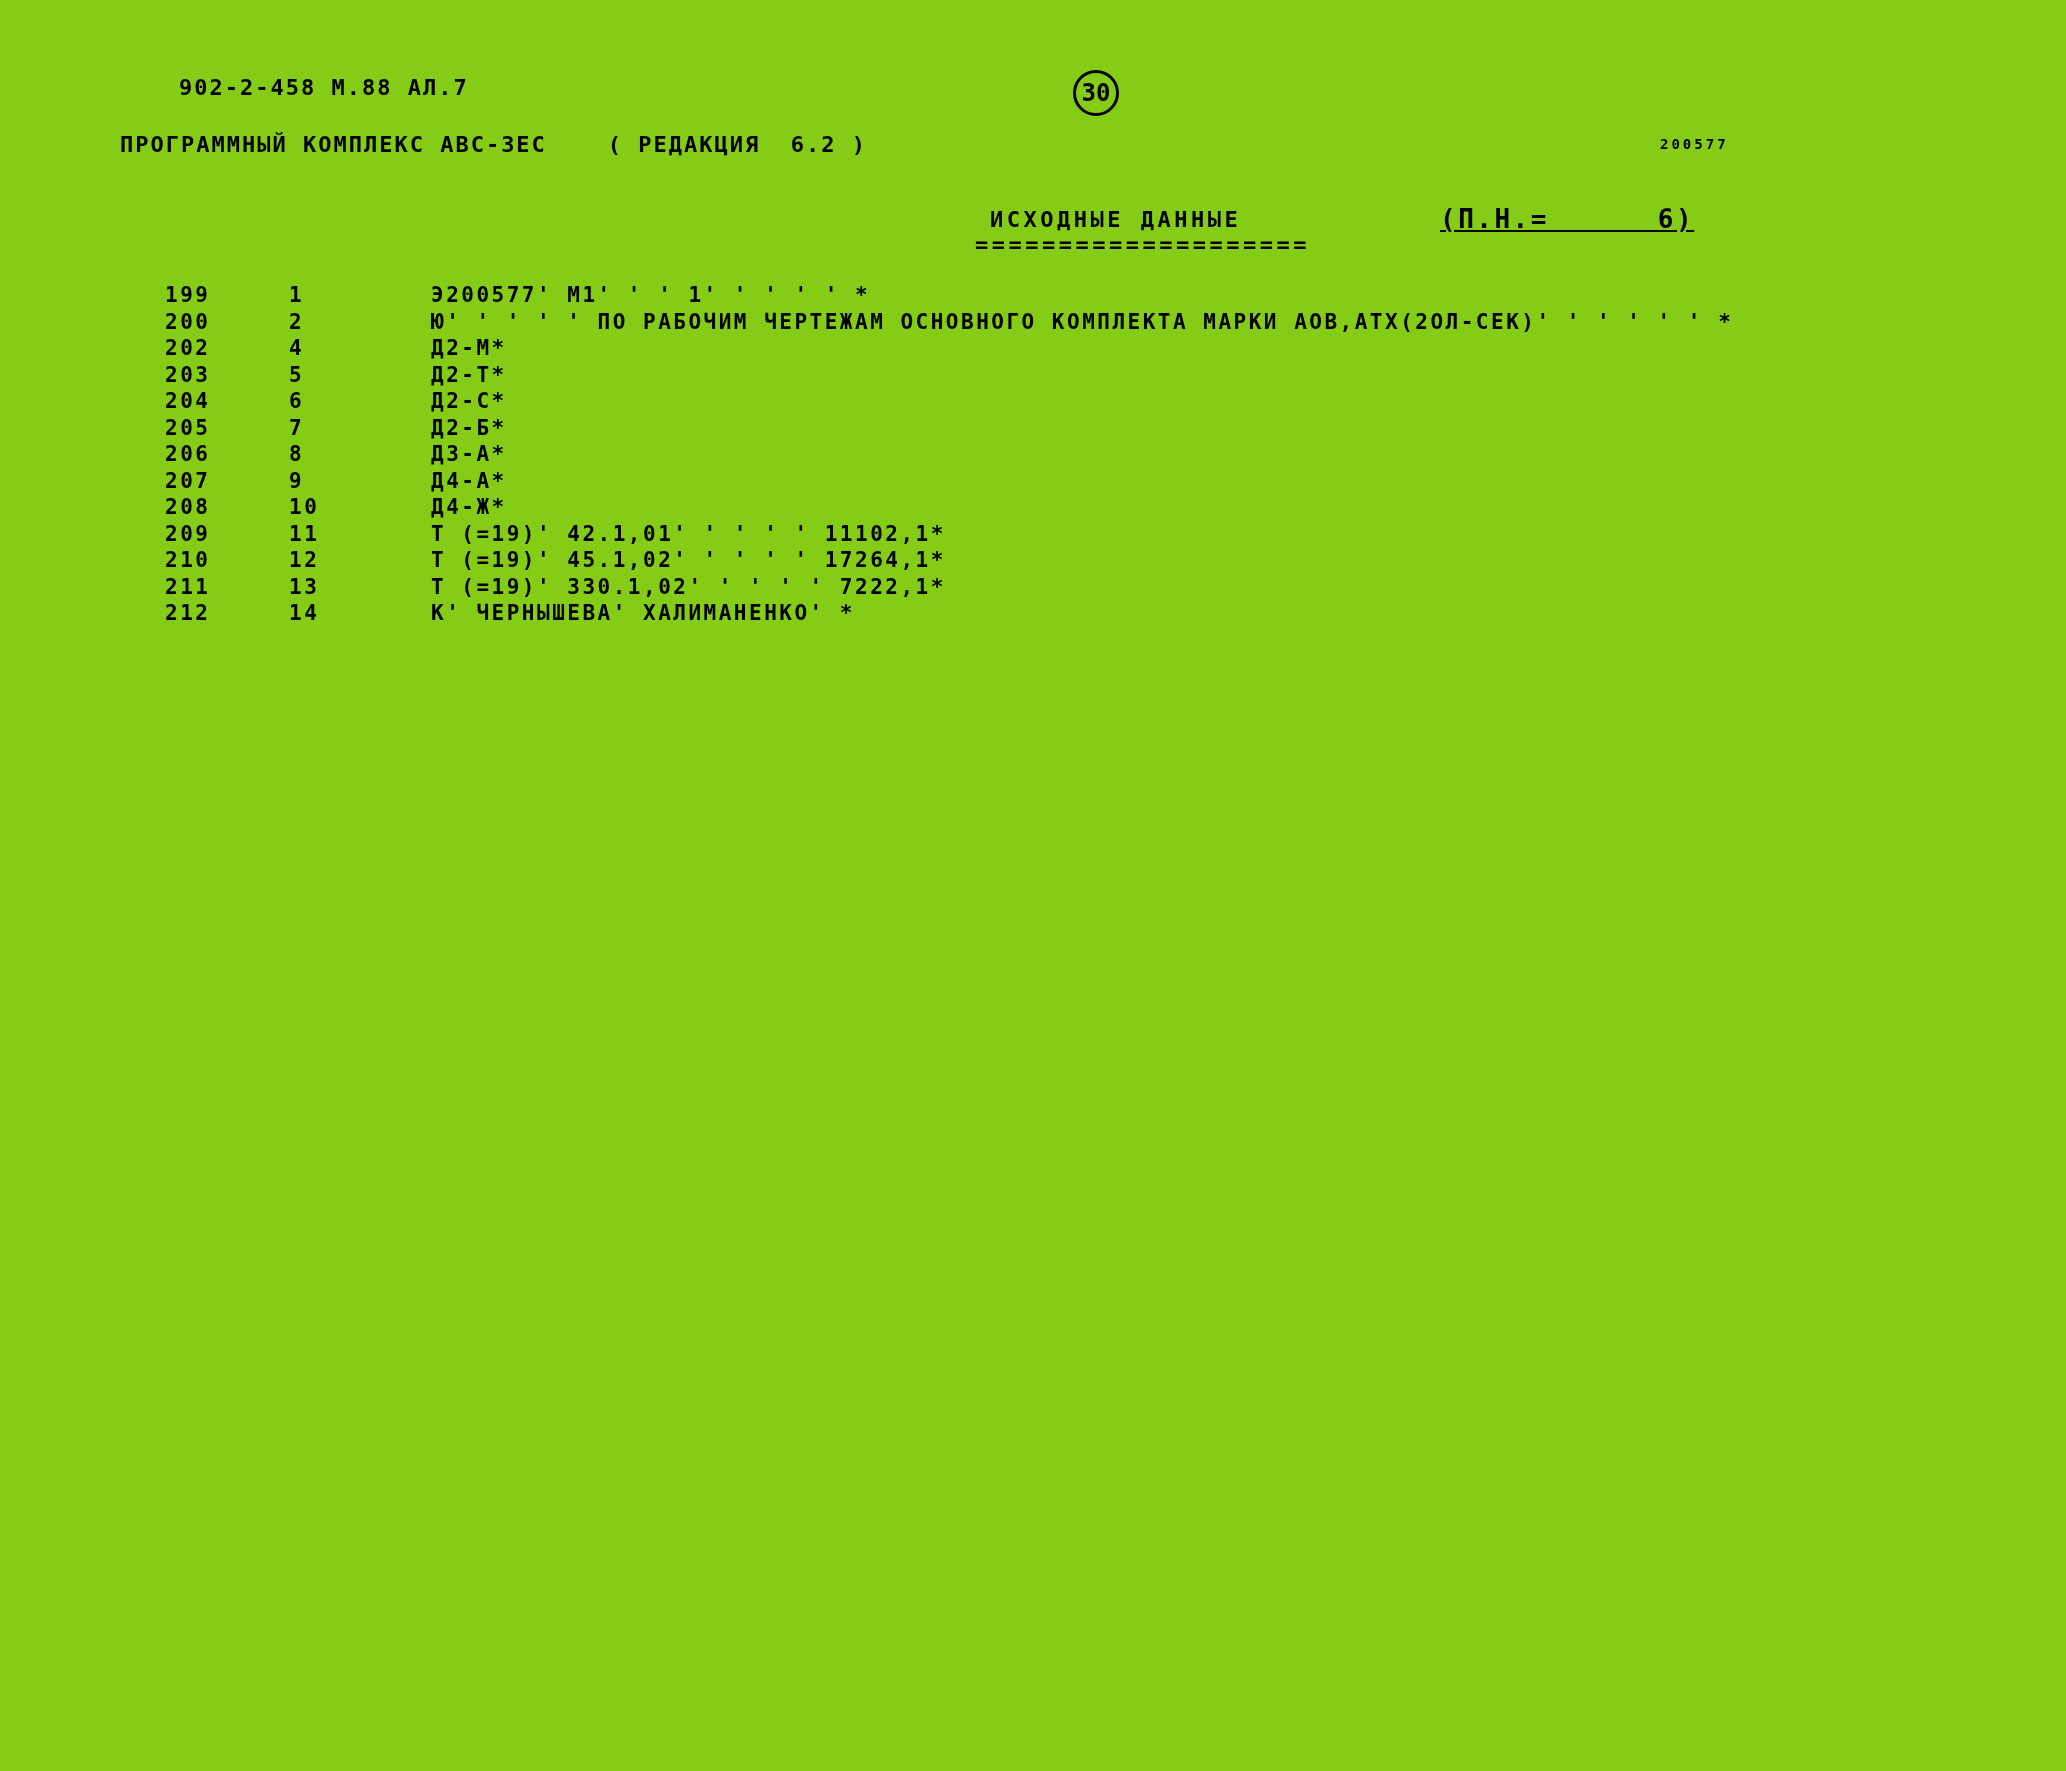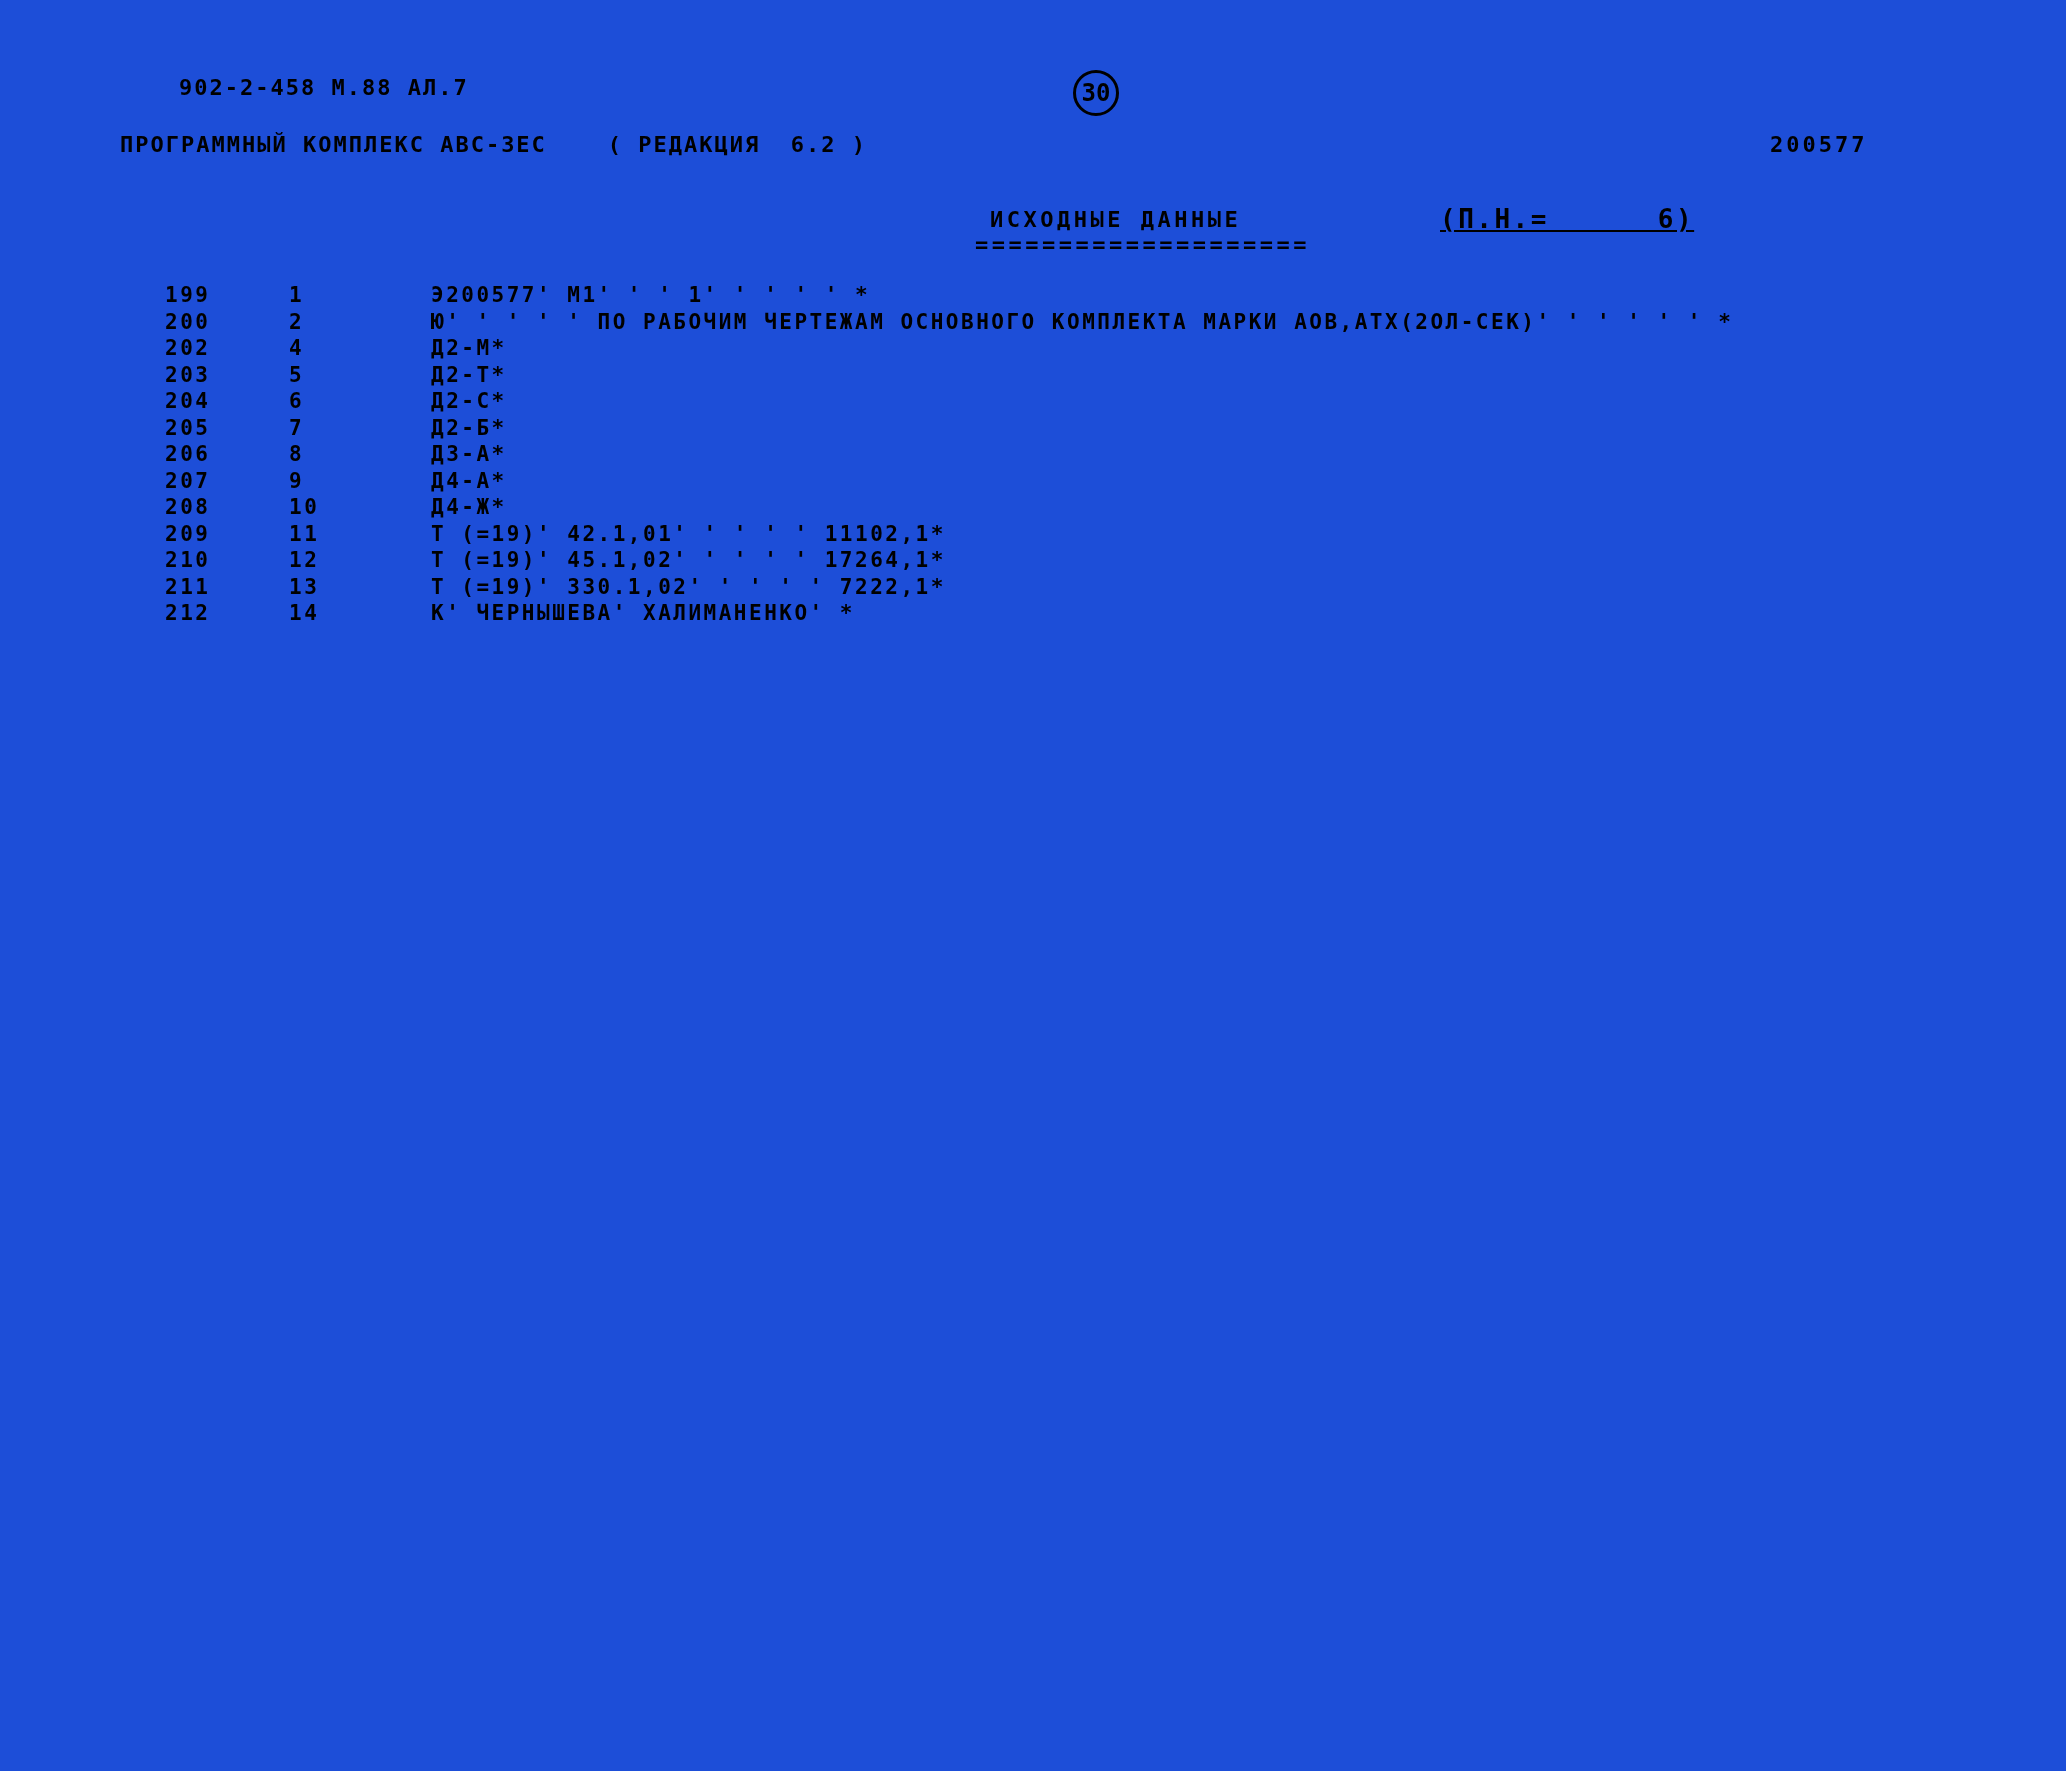--- a/index.html
+++ b/index.html
@@ -15,21 +15,21 @@
     color: #000000;
     overflow: hidden;
   }
 
   
   .page {
     position: absolute;
     left: 0; top: 0;
     width: 2066px;
     height: 1771px;
-    background: #1d4ed8;
+    background: #84cc16;
   }
 
   
   .mono {
     font-family: "DejaVu Sans Mono", monospace;
     font-weight: bold;
     letter-spacing: 1px;
     white-space: pre;
     -webkit-font-smoothing: none;
   }
@@ -48,23 +48,23 @@
     position: absolute;
     left: 120px;
     top: 131px;
     font-size: 22px;
     line-height: 27px;
     letter-spacing: 2px;
   }
 
   .hdr-right-code {
     position: absolute;
-    left: 1770px;
+    left: 1660px;
     top: 131px;
-    font-size: 22px;
+    font-size: 14px;
     line-height: 27px;
     letter-spacing: 3px;
   }
 
   
   .page-badge {
     position: absolute;
     left: 1073px;
     top: 70px;
     width: 46px;

